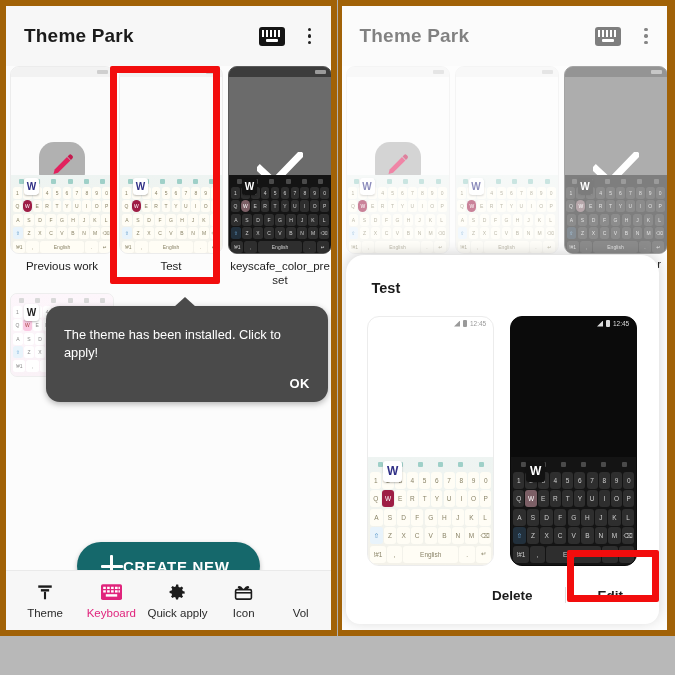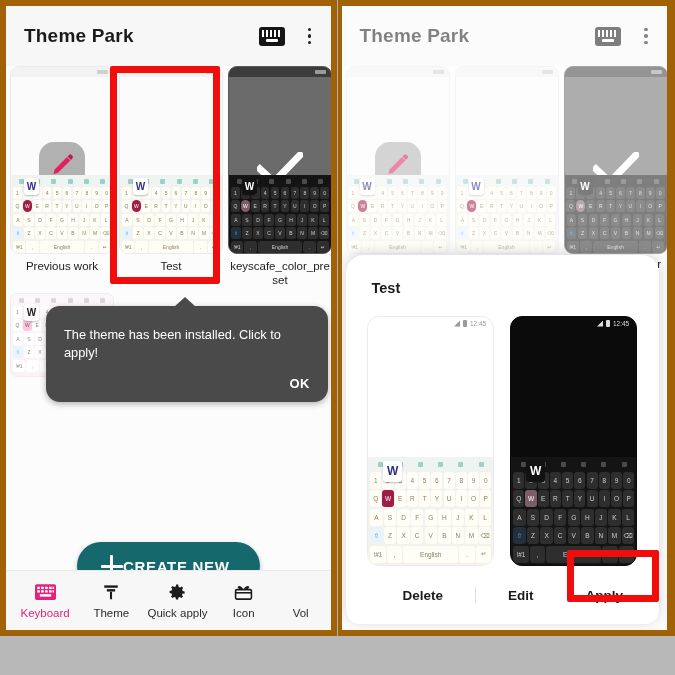--- a/index.html
+++ b/index.html
@@ -557,20 +557,30 @@
       </div>
 
       <div class="create-wrap">
         <div class="create-btn">
           <span class="plus"></span>
           <span class="create-label">CREATE NEW</span>
         </div>
       </div>
 
       <div class="bottomnav">
+        <div class="nav-item">
+          <span class="nav-ico">
+            <svg width="18" height="19" viewBox="0 0 24 24">
+                <rect x="3" y="2.5" width="18" height="3.2" fill="#1c1c1c"></rect>
+                <rect x="6.5" y="7.5" width="11" height="3.2" fill="#1c1c1c"></rect>
+                <rect x="10.6" y="11" width="2.8" height="10" fill="#1c1c1c"></rect>
+              </svg>
+          </span>
+          <span class="nav-label">Theme</span>
+        </div>
         <div class="nav-item active">
           <span class="nav-ico">
             <svg width="21" height="16" viewBox="0 0 24 18">
                 <rect x="0" y="0" width="24" height="18" rx="2" fill="#e0247c"></rect>
                 <g fill="#fff">
                   <rect x="2.5" y="3" width="3" height="2.6"></rect>
                   <rect x="7" y="3" width="3" height="2.6"></rect>
                   <rect x="11.5" y="3" width="3" height="2.6"></rect>
                   <rect x="16" y="3" width="3" height="2.6"></rect>
                   <rect x="20" y="3" width="1.6" height="2.6"></rect>
@@ -580,30 +590,20 @@
                   <rect x="16" y="7" width="3" height="2.6"></rect>
                   <rect x="20" y="7" width="1.6" height="2.6"></rect>
                   <rect x="5.5" y="11.5" width="13" height="2.8"></rect>
                 </g>
               </svg>
           </span>
           <span class="nav-label">Keyboard</span>
         </div>
         <div class="nav-item">
           <span class="nav-ico">
-            <svg width="18" height="19" viewBox="0 0 24 24">
-                <rect x="3" y="2.5" width="18" height="3.2" fill="#1c1c1c"></rect>
-                <rect x="6.5" y="7.5" width="11" height="3.2" fill="#1c1c1c"></rect>
-                <rect x="10.6" y="11" width="2.8" height="10" fill="#1c1c1c"></rect>
-              </svg>
-          </span>
-          <span class="nav-label">Theme</span>
-        </div>
-        <div class="nav-item">
-          <span class="nav-ico">
             <svg width="19" height="19" viewBox="0 0 24 24">
                 <path d="M12 8.2a3.8 3.8 0 1 0 0 7.6 3.8 3.8 0 0 0 0-7.6zm9 5.1v-2.6l-2.4-.5a6.9 6.9 0 0 0-.8-1.9l1.4-2-1.9-1.9-2 1.4a6.9 6.9 0 0 0-1.9-.8L12.9 2h-2.6l-.5 2.4c-.7.2-1.3.5-1.9.8l-2-1.4L4 5.7l1.4 2c-.3.6-.6 1.2-.8 1.9L2 10.1v2.6l2.4.5c.2.7.5 1.3.8 1.9l-1.4 2 1.9 1.9 2-1.4c.6.3 1.2.6 1.9.8l.5 2.4h2.6l.5-2.4c.7-.2 1.3-.5 1.9-.8l2 1.4 1.9-1.9-1.4-2c.3-.6.6-1.2.8-1.9l2.6-.4z" fill="#1c1c1c"></path>
               </svg>
           </span>
           <span class="nav-label">Quick apply</span>
         </div>
         <div class="nav-item">
           <span class="nav-ico">
             <svg width="19" height="18" viewBox="0 0 24 22">
                 <rect x="2" y="8" width="20" height="12" rx="1.6" fill="none" stroke="#1c1c1c" stroke-width="2"></rect>
@@ -1024,21 +1024,20 @@
                   <div class="key">↵</div>
                 </div>
             </div>
           </div>
         </div>
 
         <div class="sheet-actions">
           <span class="sheet-btn">Delete</span>
           <span class="divider-v"></span>
           <span class="sheet-btn">Edit</span>
-          <span class="sheet-btn">Apply</span>
         </div>
       </div>
 
       <div class="sel-box apply-sel"></div>
     </div>
   </div>
 
 </div>
 
 </body></html>

